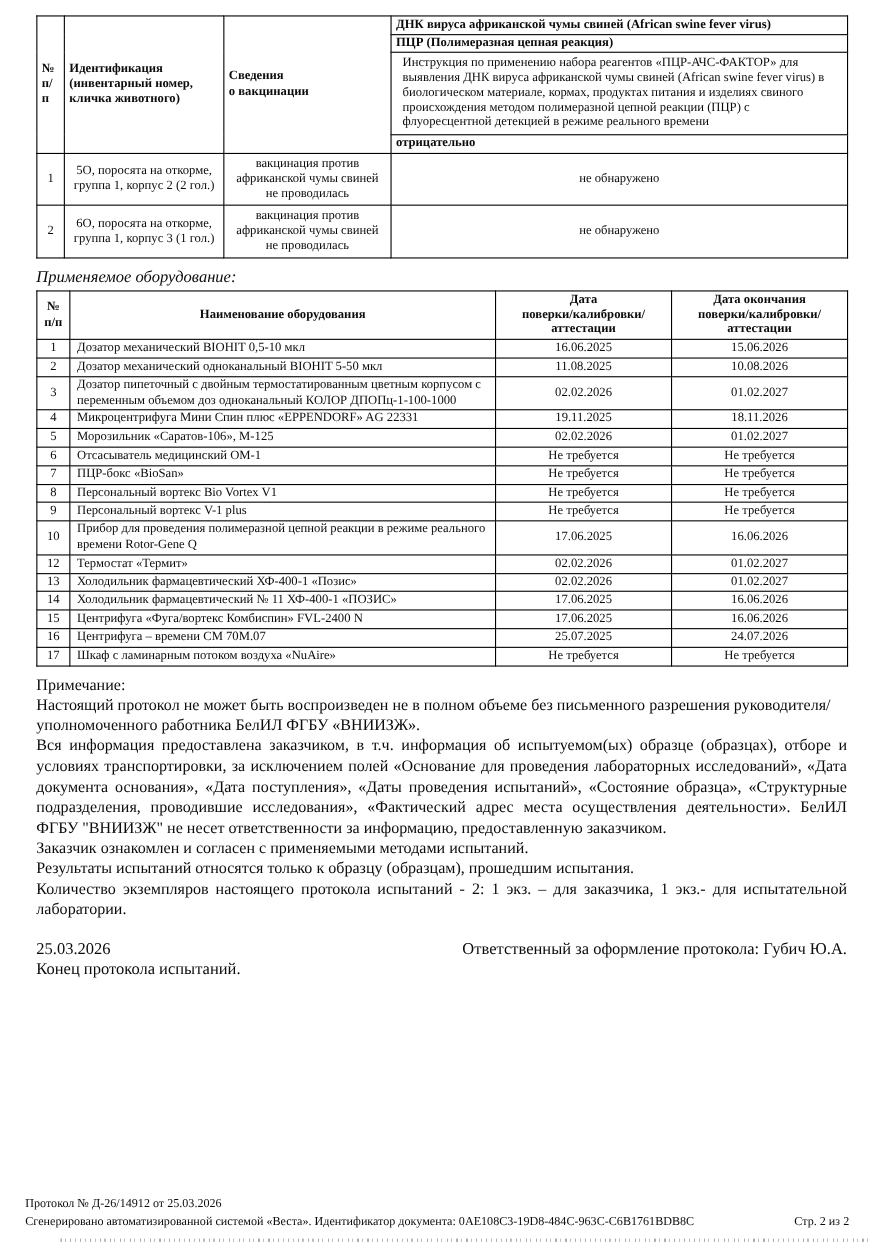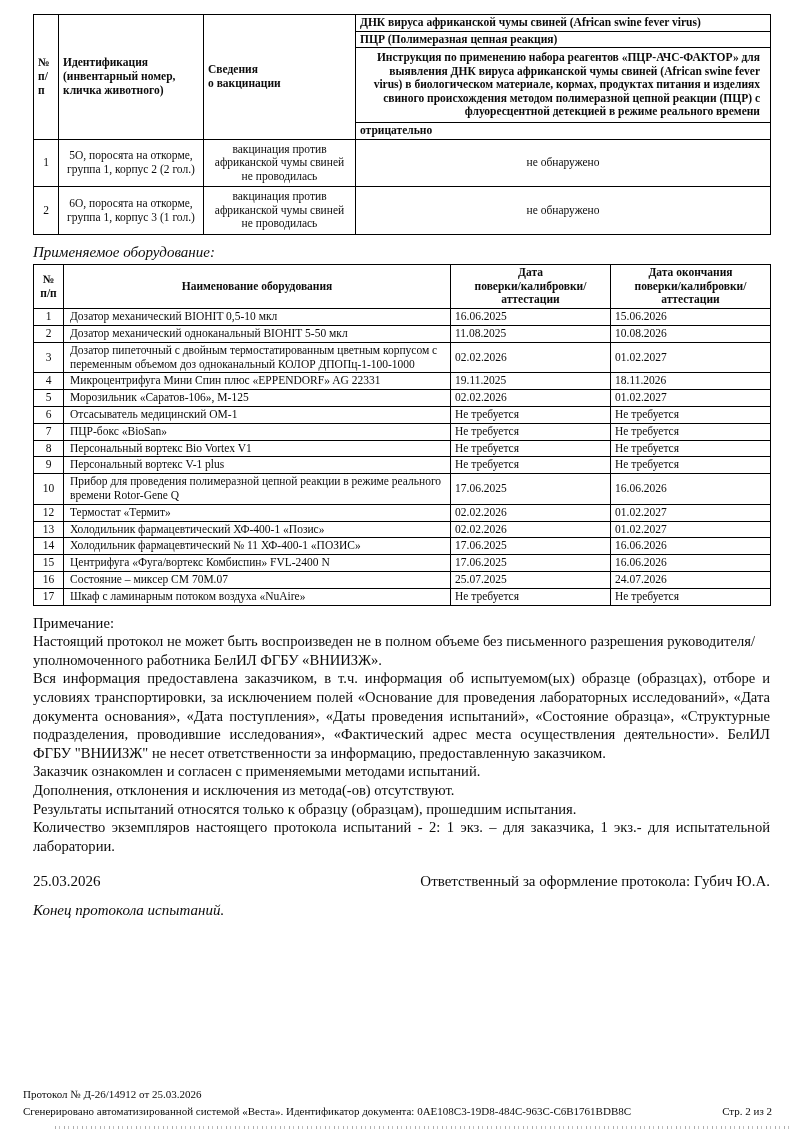--- a/index.html
+++ b/index.html
@@ -11,38 +11,38 @@
   .page{position:relative;width:800px;height:1132px;overflow:hidden;background:#fff;}
   .content{padding:14px 30px 0 33px;}
 
   table{border-collapse:collapse;width:737px;table-layout:fixed;}
   td{border:1px solid #000;vertical-align:middle;padding:1px 4px;}
 
   
   .t1{font-size:11.5px;line-height:1.18;}
   .t1 .hdr{font-weight:bold;text-align:left;}
   .pre{white-space:pre-line;}
-  .t1 .instr{font-weight:bold;text-align:right;padding:3px 10px;}
+  .t1 .instr{font-weight:normal;text-align:left;padding:3px 10px;}
   .t1 .datacell{text-align:center;padding:3px 6px;}
 
   
   .eq-title{font-size:15px;margin:9px 0 3px 0;font-style:italic;}
   .t2{font-size:11.5px;line-height:1.2;}
   .t2 .hdr{font-weight:bold;text-align:center;}
   .t2 .num{text-align:center;}
   .t2 .name{text-align:left;padding-left:6px;}
-  .t2 .date{}
+  .t2 .date{text-align:center;}
 
   
   .notes{font-size:14.6px;line-height:18.6px;margin-top:8px;}
   .notes p{margin:0;}
   .just{text-align:justify;}
 
   .sign-row{display:flex;justify-content:space-between;font-size:15px;margin-top:18px;}
-  .end-line{font-size:15px;margin-top:12px;font-style:italic;}
+  .end-line{font-size:15px;margin-top:1px;}
 
   .footer{position:absolute;left:23px;right:28px;top:1086px;font-size:11px;line-height:1.5;}
   .footer-bottom{display:flex;justify-content:space-between;font-family:Liberation Serif, serif;}
 
   .cutoff{
     position:absolute;left:55px;right:10px;bottom:3px;height:3px;opacity:.55;
     background:repeating-linear-gradient(90deg,#666 0 1px,transparent 1px 4px,#888 4px 5px,transparent 5px 9px);
   }
 </style>
 </head>
@@ -191,39 +191,38 @@
             <td class="date">16.06.2026</td>
           </tr>
         <tr>
             <td class="num">15</td>
             <td class="name">Центрифуга «Фуга/вортекс Комбиспин» FVL-2400 N</td>
             <td class="date">17.06.2025</td>
             <td class="date">16.06.2026</td>
           </tr>
         <tr>
             <td class="num">16</td>
-            <td class="name">Состояние – миксер СМ 70М.07</td>
+            <td class="name">Центрифуга – времени СМ 70М.07</td>
             <td class="date">25.07.2025</td>
             <td class="date">24.07.2026</td>
           </tr>
         <tr>
             <td class="num">17</td>
             <td class="name">Шкаф с ламинарным потоком воздуха «NuAire»</td>
             <td class="date">Не требуется</td>
             <td class="date">Не требуется</td>
           </tr>
       </tbody>
     </table>
 
     <div class="notes">
       <p>Примечание:</p>
       <p>Настоящий протокол не может быть воспроизведен не в полном объеме без письменного разрешения руководителя/уполномоченного работника БелИЛ ФГБУ «ВНИИЗЖ».</p>
       <p class="just">Вся информация предоставлена заказчиком, в т.ч. информация об испытуемом(ых) образце (образцах), отборе и условиях транспортировки, за исключением полей «Основание для проведения лабораторных исследований», «Дата документа основания», «Дата поступления», «Даты проведения испытаний», «Состояние образца», «Структурные подразделения, проводившие исследования», «Фактический адрес места осуществления деятельности». БелИЛ ФГБУ "ВНИИЗЖ" не несет ответственности за информацию, предоставленную заказчиком.</p>
       <p>Заказчик ознакомлен и согласен с применяемыми методами испытаний.</p>
-      <p>Дополнения, отклонения и исключения из метода(-ов) отсутствуют.</p>
       <p>Результаты испытаний относятся только к образцу (образцам), прошедшим испытания.</p>
       <p class="just">Количество экземпляров настоящего протокола испытаний - 2: 1 экз. – для заказчика, 1 экз.- для испытательной лаборатории.</p>
     </div>
 
     <div class="sign-row">
       <span>25.03.2026</span>
       <span>Ответственный за оформление протокола: Губич Ю.А.</span>
     </div>
     <div class="end-line">Конец протокола испытаний.</div>
 

